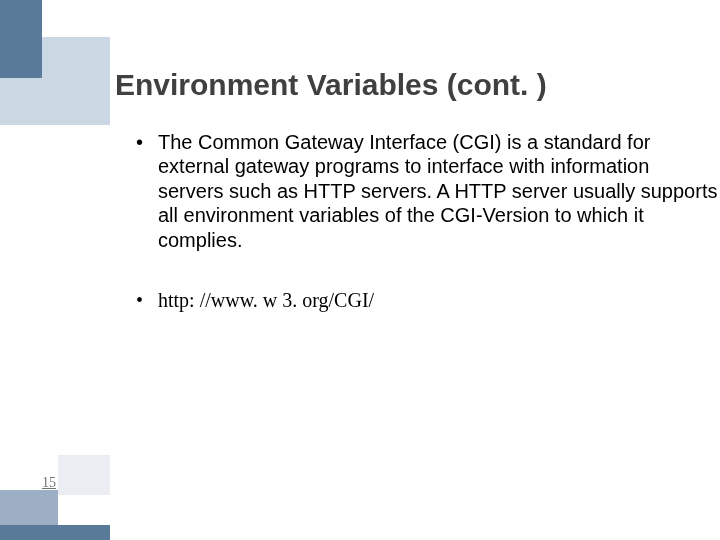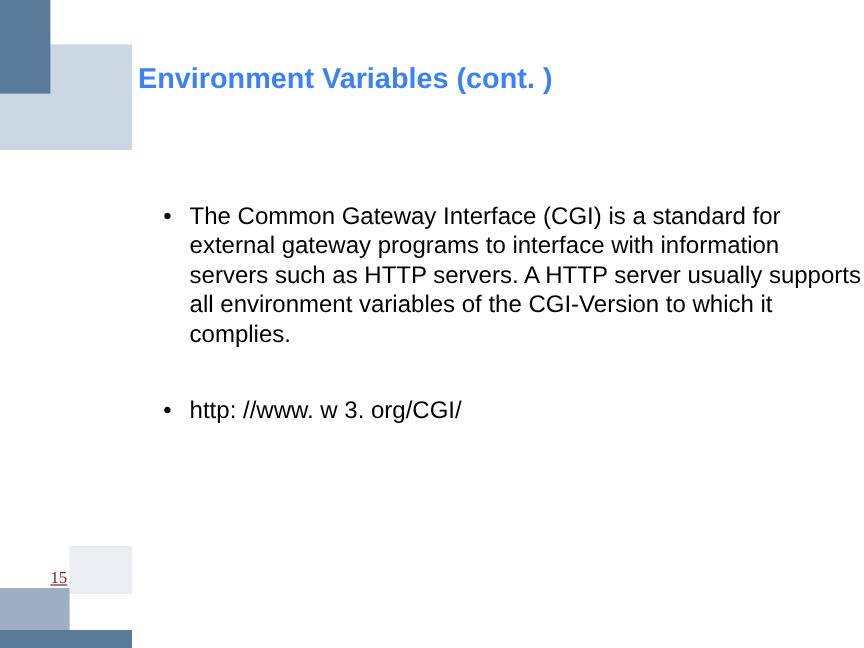--- a/index.html
+++ b/index.html
@@ -44,61 +44,60 @@
   }
   .block-bottom {
     position: absolute;
     left: 0; top: 525px;
     width: 110px; height: 15px;
     background: #5a7a99;
   }
   .title {
     position: absolute;
     left: 115px;
-    top: 52px;
+    top: 68px;
     font-family: "Arial Black", Arial, sans-serif;
     font-weight: 900;
-    font-size: 24px;
-    color: #3b82f6;
+    font-size: 30px;
+    color: #404040;
     letter-spacing: 0px;
   }
   .content {
     position: absolute;
     left: 130px;
     top: 130px;
     width: 590px;
     font-size: 20px;
     color: #000;
     line-height: 1.22;
   }
   .content ul {
     list-style: none;
-    margin-top: 39px;
   }
   .content li {
     position: relative;
     padding-left: 28px;
     margin-bottom: 36px;
   }
   .content li::before {
     content: "•";
     position: absolute;
     left: 6px;
     top: 0;
     font-size: 20px;
   }
   .group2 { margin-bottom: 32px; }
-  .group3 li { margin-bottom: 0; }
+  .group3 li { margin-bottom: 0; font-family: Liberation Serif, serif; }
   .page-num {
     position: absolute;
     left: 42px;
     top: 475px;
     font-family: Georgia, "Times New Roman", serif;
     font-size: 14px;
-    color: #7f1d1d;
+    color: #737373;
     text-decoration: underline;
   }
 </style>
 </head>
 <body>
 
 <div class="sidebar">
   <div class="block-mid"></div>
   <div class="block-top"></div>
   <div class="block-lower"></div>

